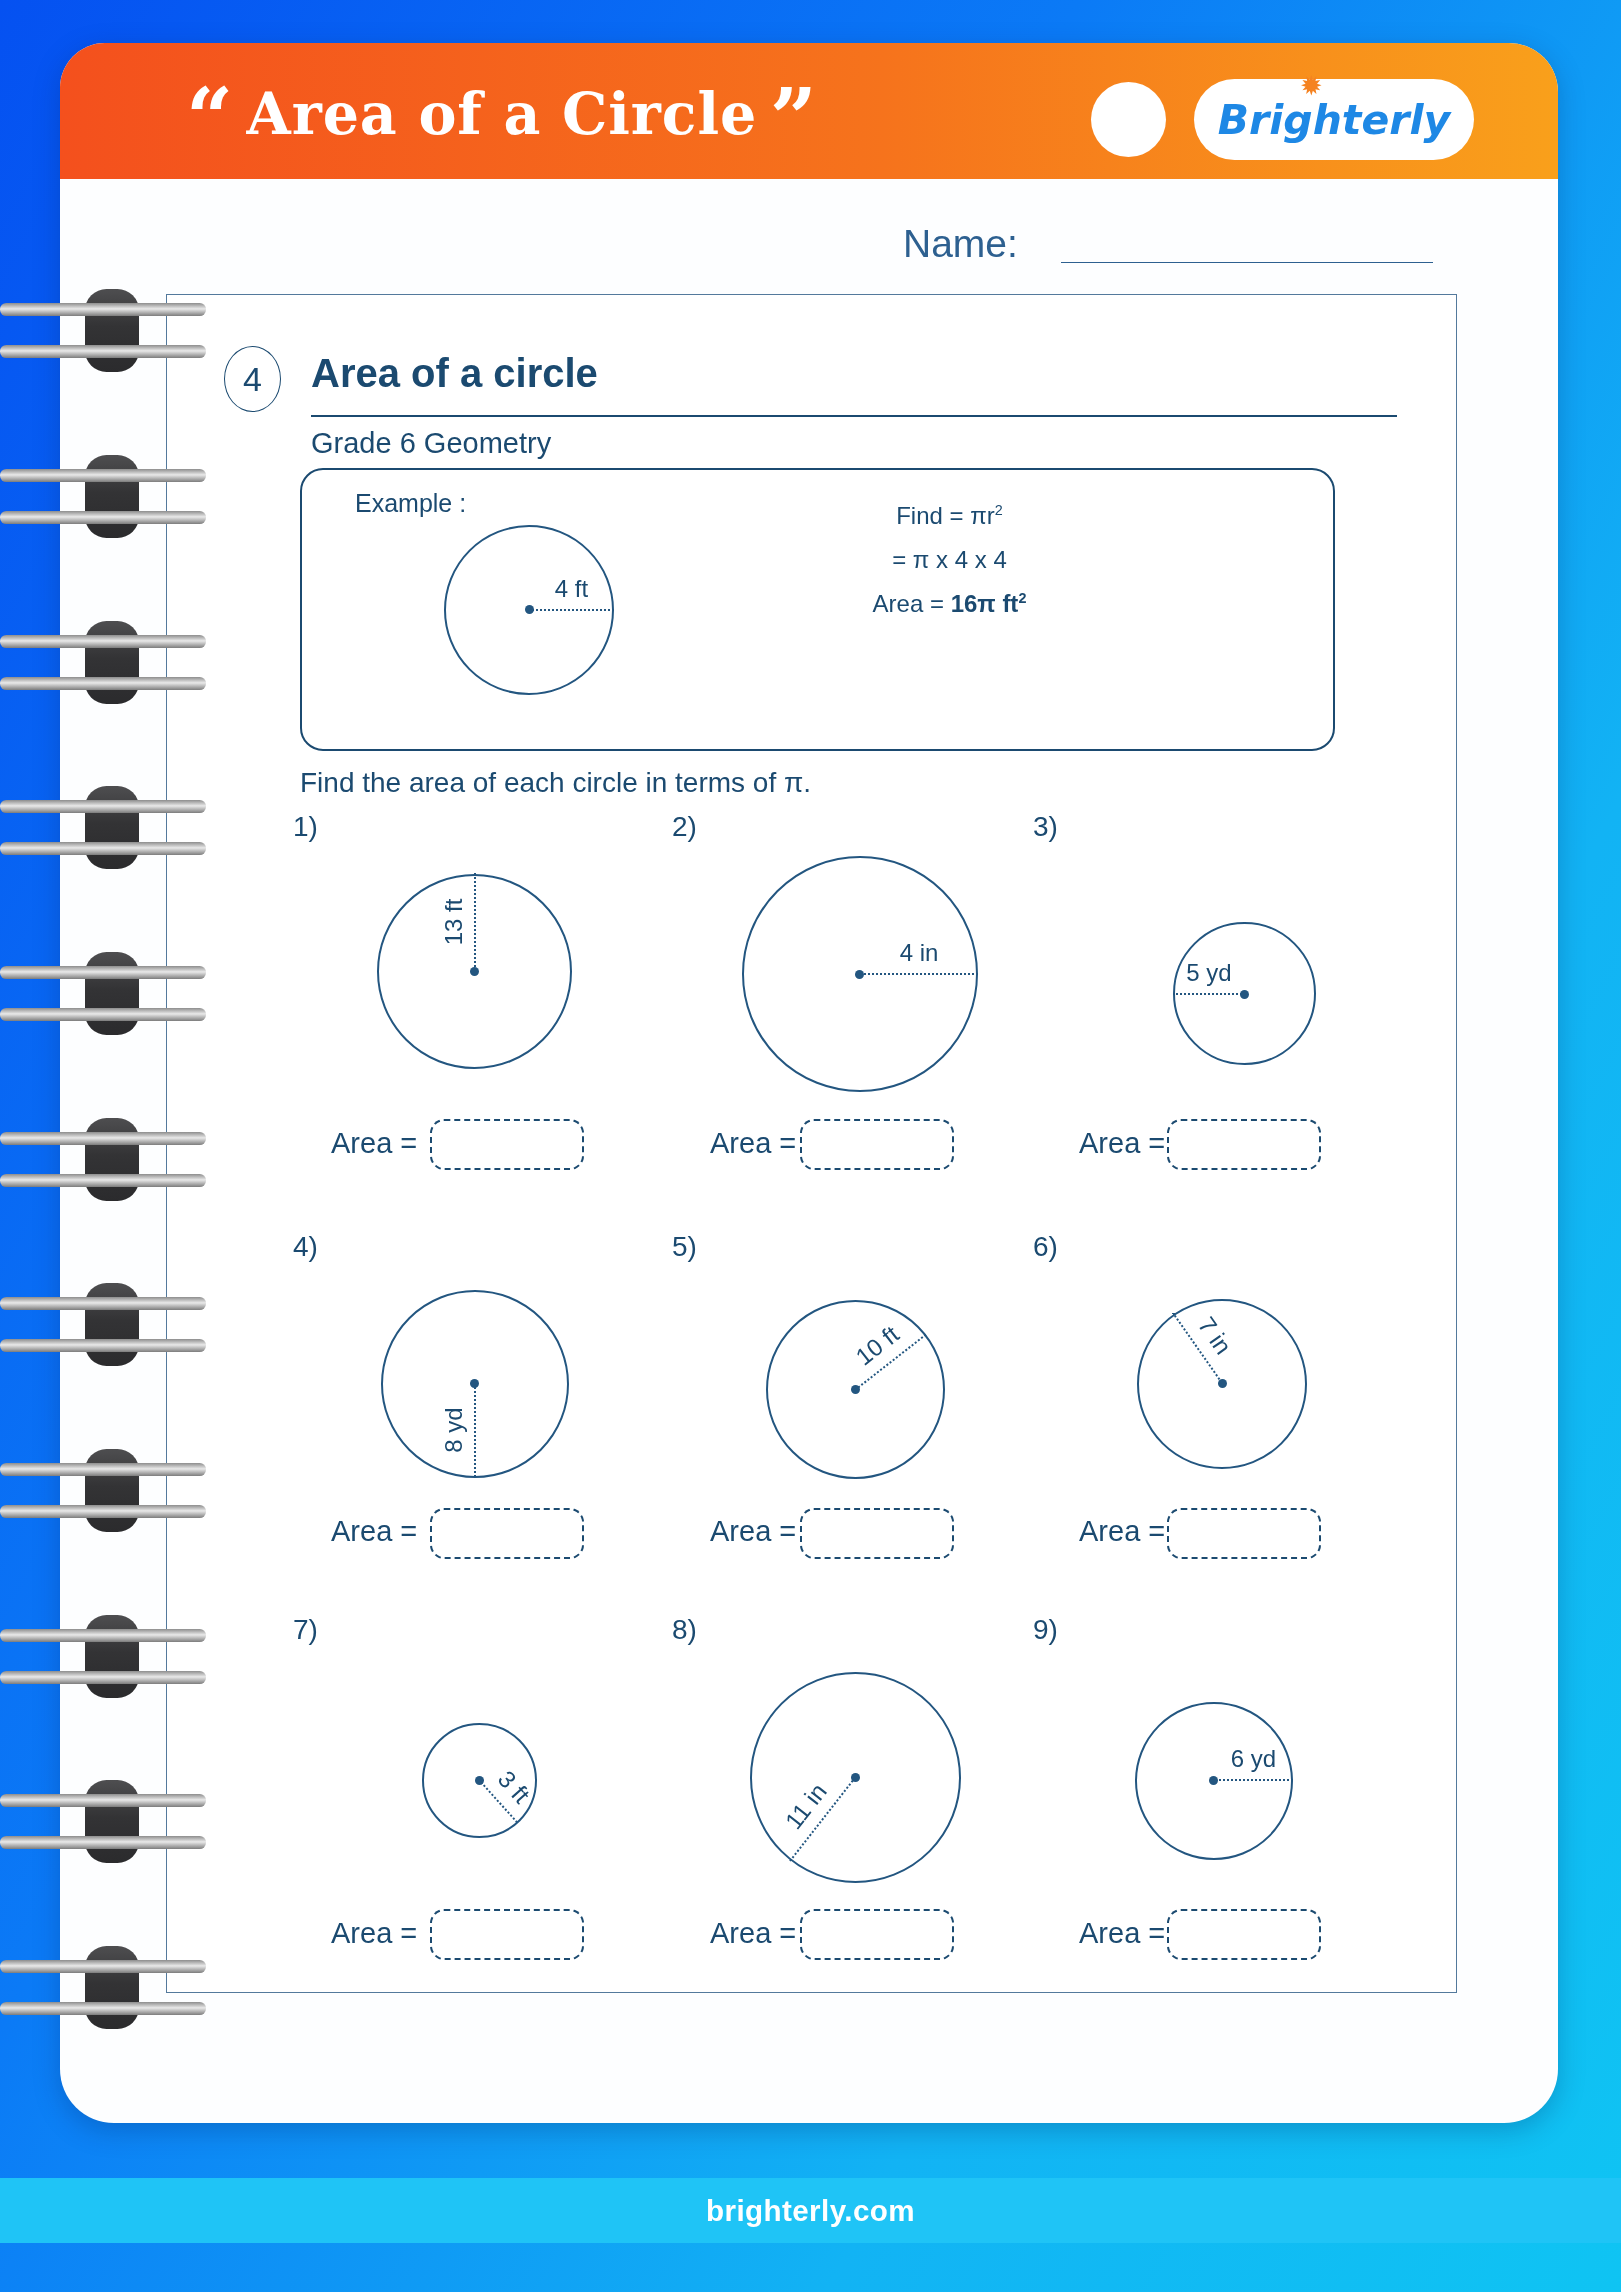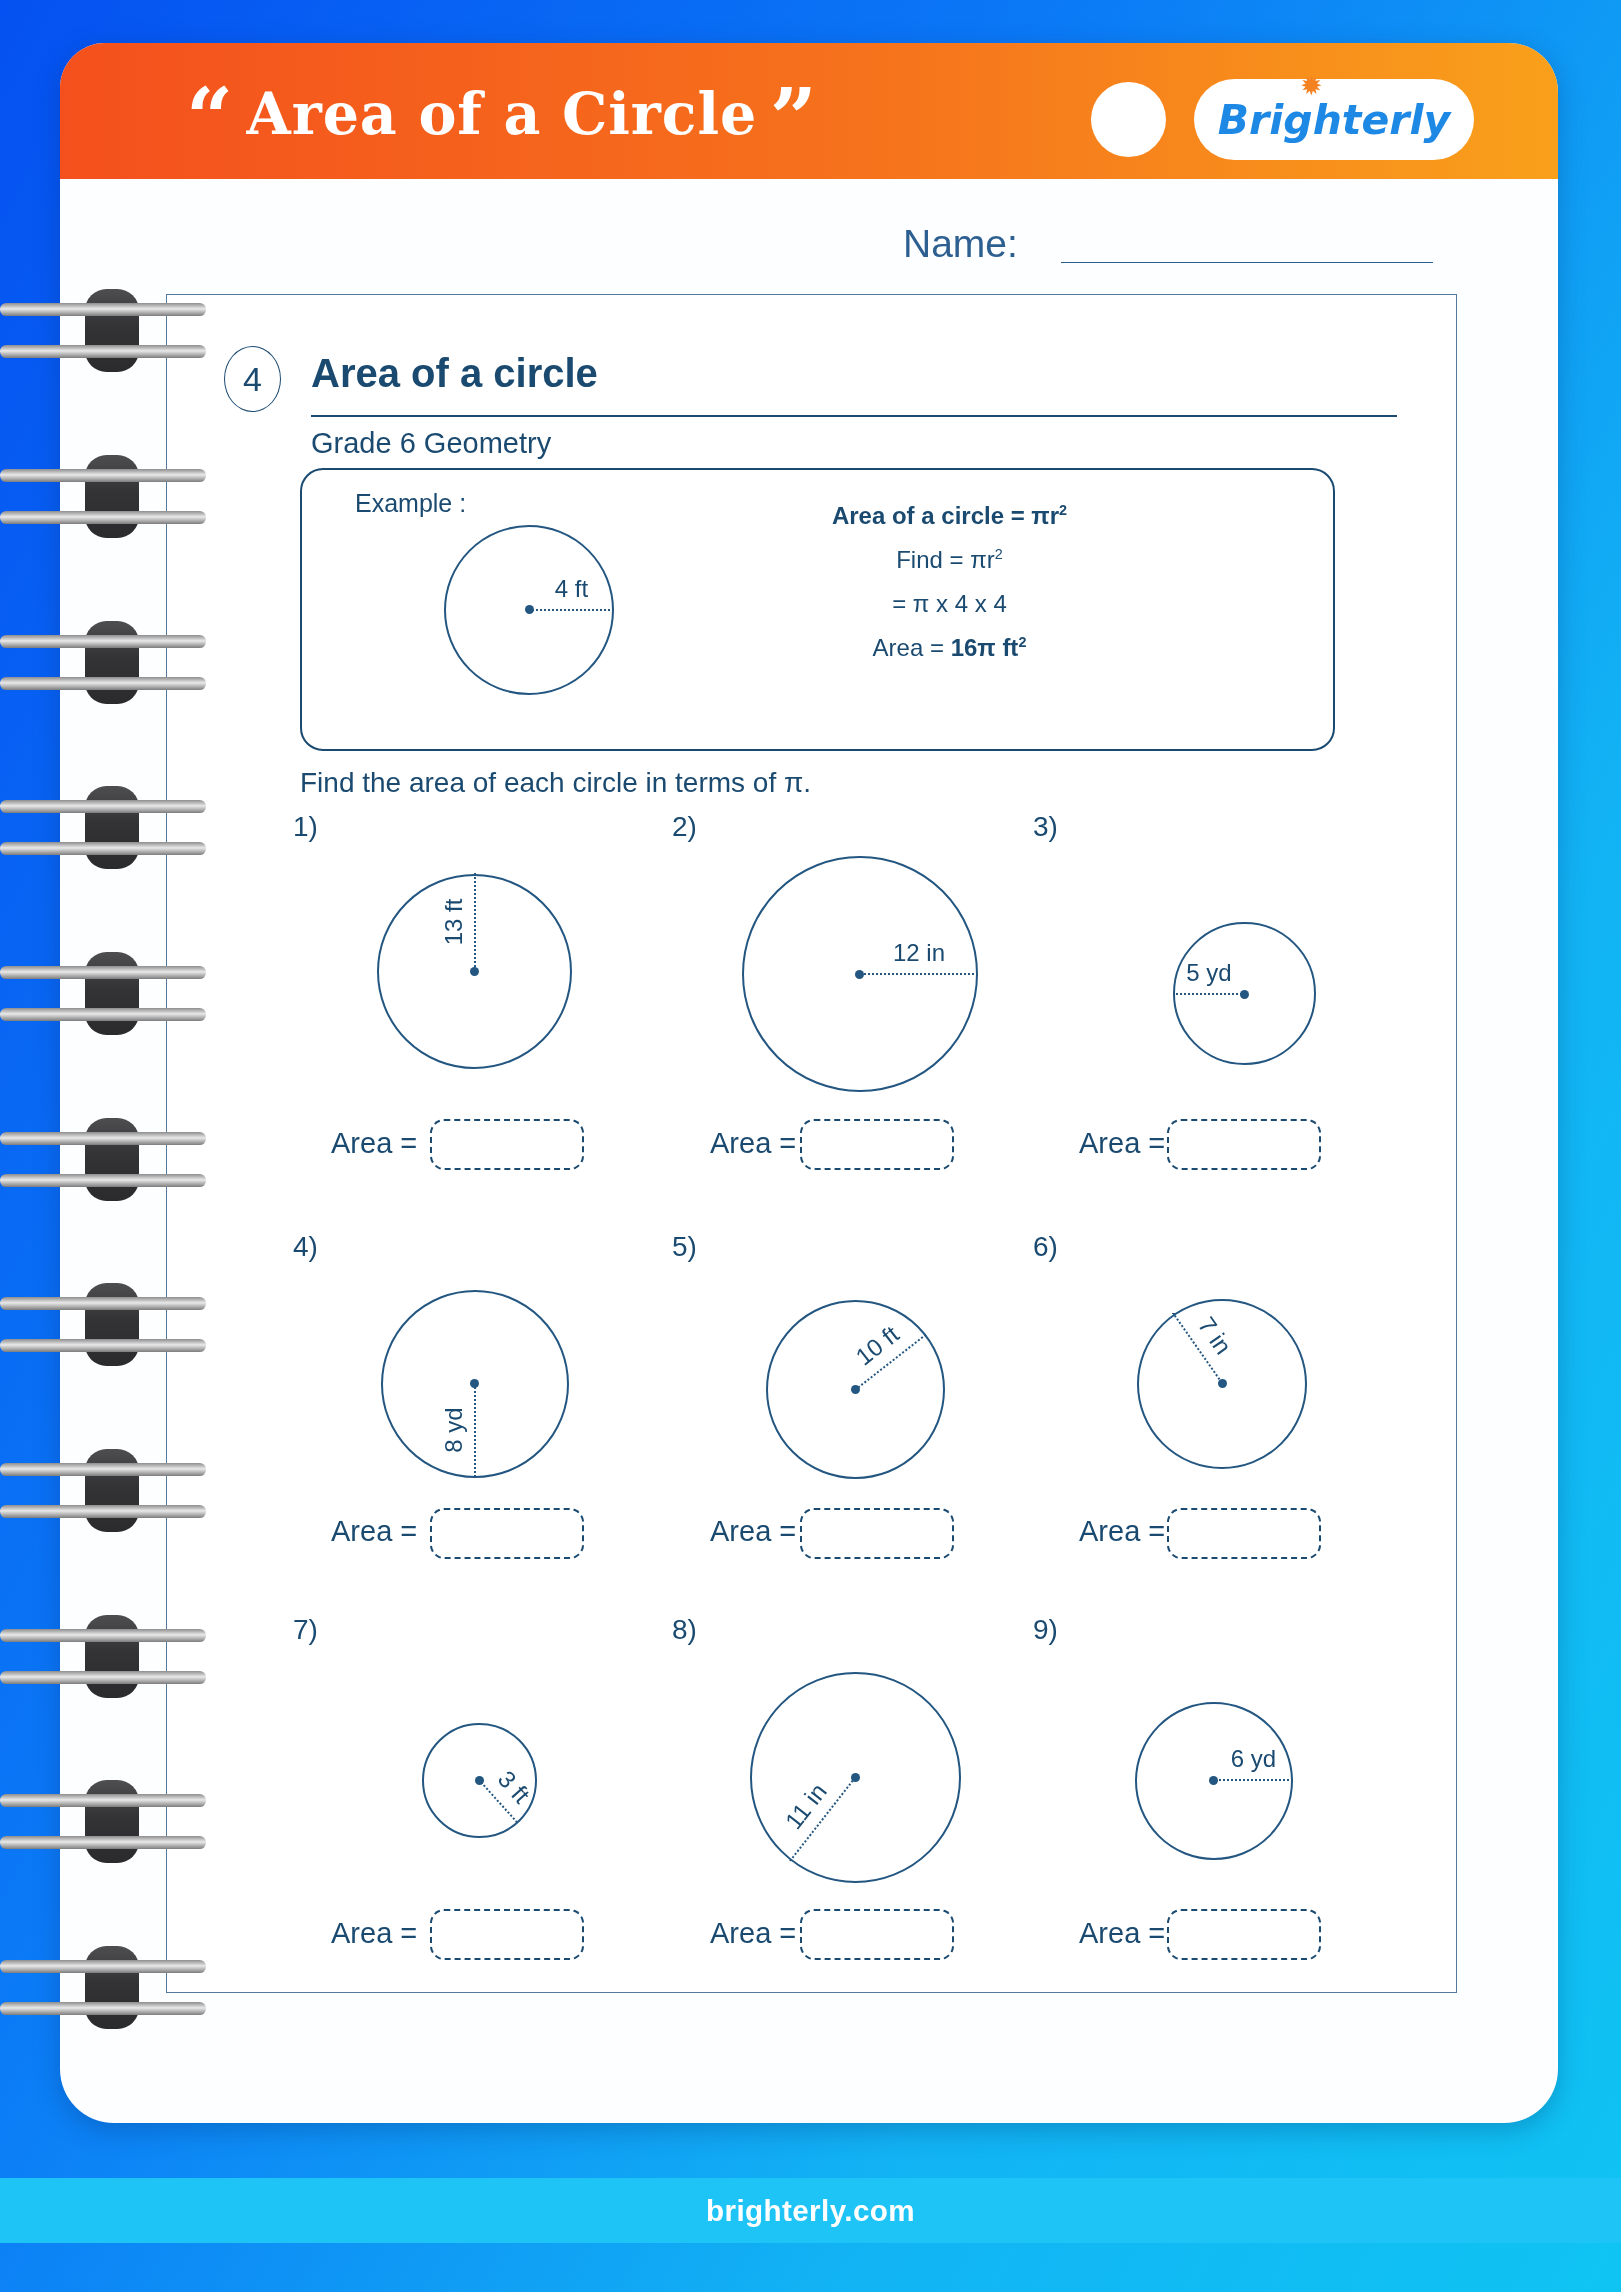--- a/index.html
+++ b/index.html
@@ -102,21 +102,20 @@
   <div class="frame"></div>
 
   <div class="badge">4</div>
   <div class="ws-title">Area of a circle</div>
   <div class="ws-underline"></div>
   <div class="ws-subtitle">Grade 6 Geometry</div>
 
   <div class="example-box"></div>
   <div class="example-label">Example :</div>
   <div class="formula" id="formula">
-      <div><span><b>Area of a circle = πr</b></span><sup><b>2</b></sup></div>
       <div><span>Find = πr</span><sup>2</sup></div>
       <div><span>= π x 4 x 4</span></div>
       <div><span>Area = </span><span><b>16π ft</b></span><sup><b>2</b></sup></div>
     </div>
 
   <div class="instruction">Find the area of each circle in terms of π.</div>
 
   <div id="geometry">
       <div class="prob-num" style="left: 293px; top: 811px;">1)</div>
       <div class="area-label" style="left: 331px; top: 1127px;">Area =</div>
@@ -202,21 +201,21 @@
       <div class="radius-label">4 ft</div>
     </div>
     <div class="circle" style="left: 377px; top: 874px; width: 195px; height: 195px;"></div>
     <div class="dot" style="left: 470px; top: 967px; width: 9px; height: 9px;"></div>
     <div class="radius-line" style="left: 475px; top: 970px; width: 98px; transform: rotate(-90deg);">
       <div class="radius-label">13 ft</div>
     </div>
     <div class="circle" style="left: 742px; top: 856px; width: 236px; height: 236px;"></div>
     <div class="dot" style="left: 855px; top: 970px; width: 9px; height: 9px;"></div>
     <div class="radius-line" style="left: 860px; top: 973px; width: 118px; transform: rotate(0deg);">
-      <div class="radius-label">12 in</div>
+      <div class="radius-label">4 in</div>
     </div>
     <div class="circle" style="left: 1173px; top: 922px; width: 143px; height: 143px;"></div>
     <div class="dot" style="left: 1240px; top: 990px; width: 9px; height: 9px;"></div>
     <div class="radius-line" style="left: 1173px; top: 993px; width: 72px; transform: rotate(0deg);">
       <div class="radius-label">5 yd</div>
     </div>
     <div class="circle" style="left: 381px; top: 1290px; width: 188px; height: 188px;"></div>
     <div class="dot" style="left: 470px; top: 1379px; width: 9px; height: 9px;"></div>
     <div class="radius-line" style="left: 475px; top: 1476px; width: 94px; transform: rotate(-90deg);">
       <div class="radius-label">8 yd</div>

